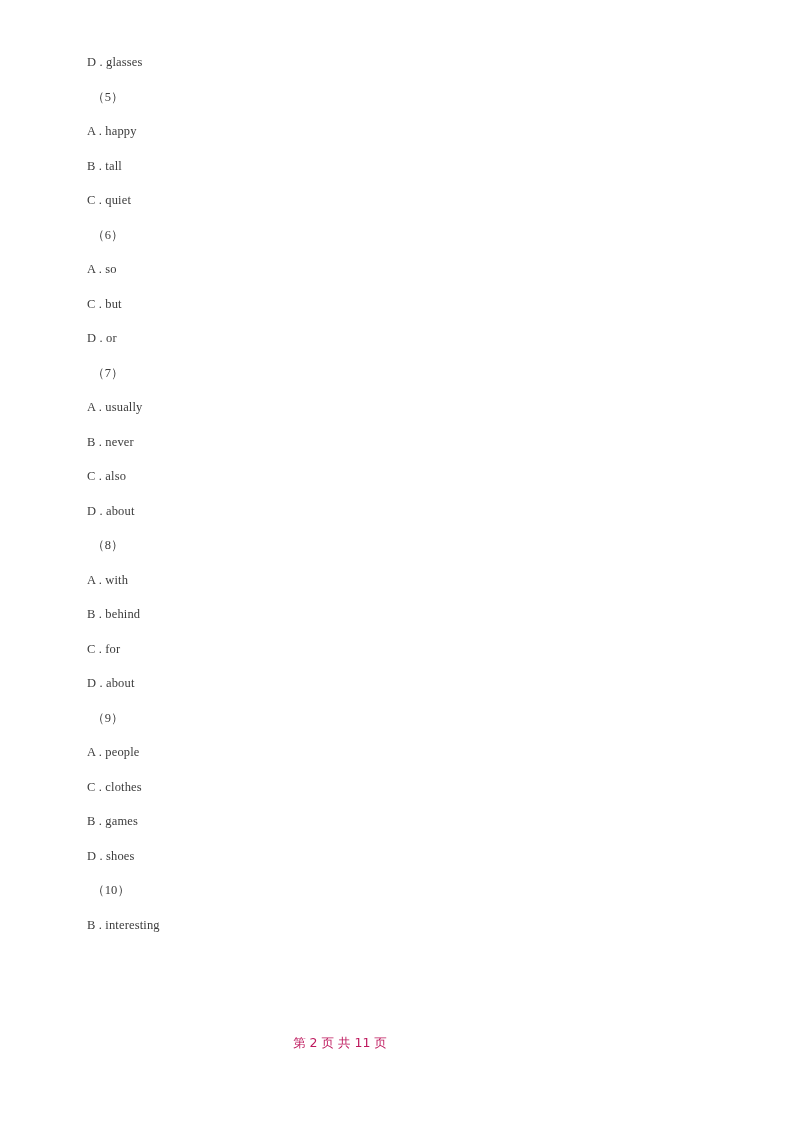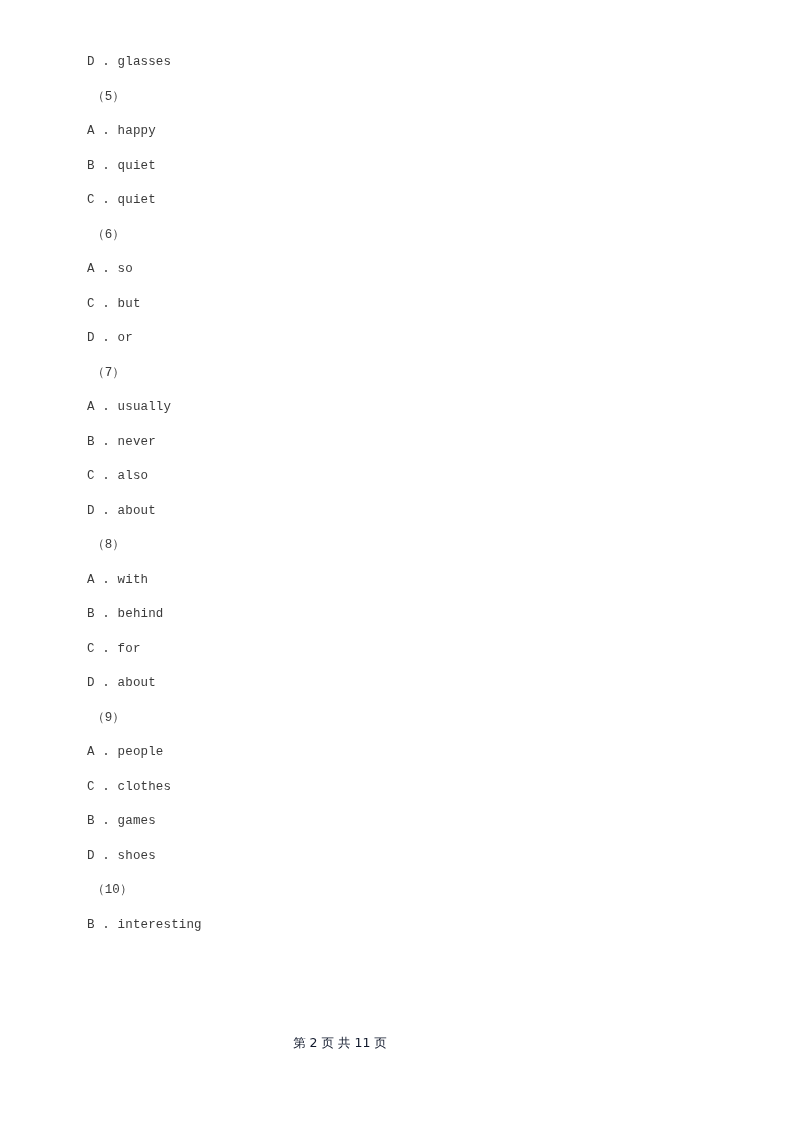--- a/index.html
+++ b/index.html
@@ -22,52 +22,52 @@
     top: 45px;
     width: 620px;
   }
   .line {
     height: 34.5px;
     line-height: 34.5px;
     white-space: pre;
     color: #3b3b3b;
     font-size: 12.5px;
     letter-spacing: 0.15px;
-    font-family: Liberation Mono, monospace;
+    font-family: Liberation Serif, serif;
   }
   .line.option {
     padding-left: 0px;
   }
   .line.qnum {
     padding-left: 5px;
     font-size: 12.5px;
   }
   .footer {
     position: absolute;
     left: 0;
     top: 1034px;
     width: 680px;
     text-align: center;
-    color: #0f172a;
+    color: #be185d;
     font-size: 12.5px;
     line-height: 18px;
     white-space: pre;
     font-family: "DejaVu Sans", "Liberation Sans", sans-serif;
   }
 </style>
 </head>
 <body>
 
 <div class="page">
 
   <div class="content">
     <div class="line option">D . glasses</div>
     <div class="line qnum">（5）</div>
     <div class="line option">A . happy</div>
-    <div class="line option">B . quiet</div>
+    <div class="line option">B . tall</div>
     <div class="line option">C . quiet</div>
     <div class="line qnum">（6）</div>
     <div class="line option">A . so</div>
     <div class="line option">C . but</div>
     <div class="line option">D . or</div>
     <div class="line qnum">（7）</div>
     <div class="line option">A . usually</div>
     <div class="line option">B . never</div>
     <div class="line option">C . also</div>
     <div class="line option">D . about</div>

